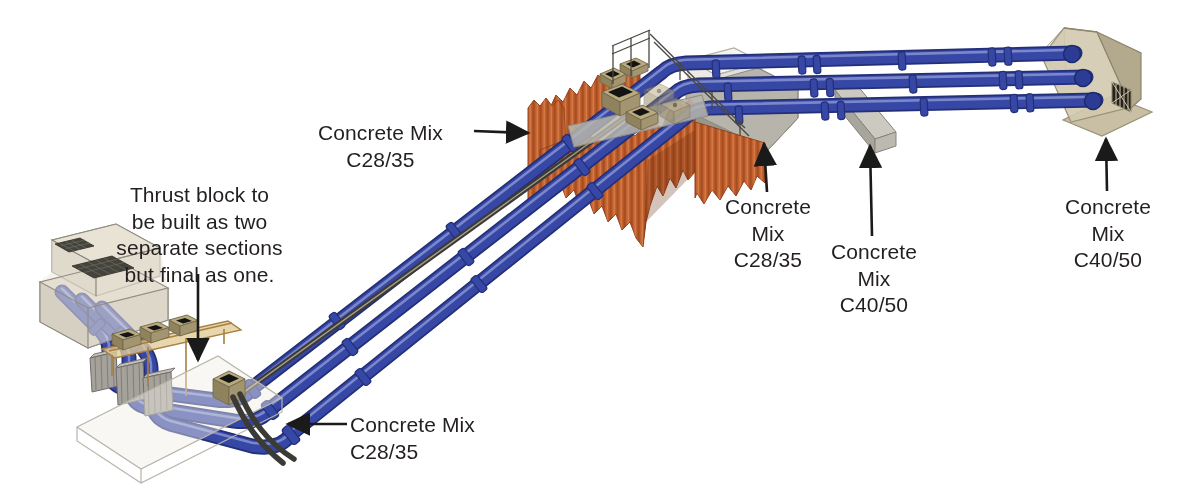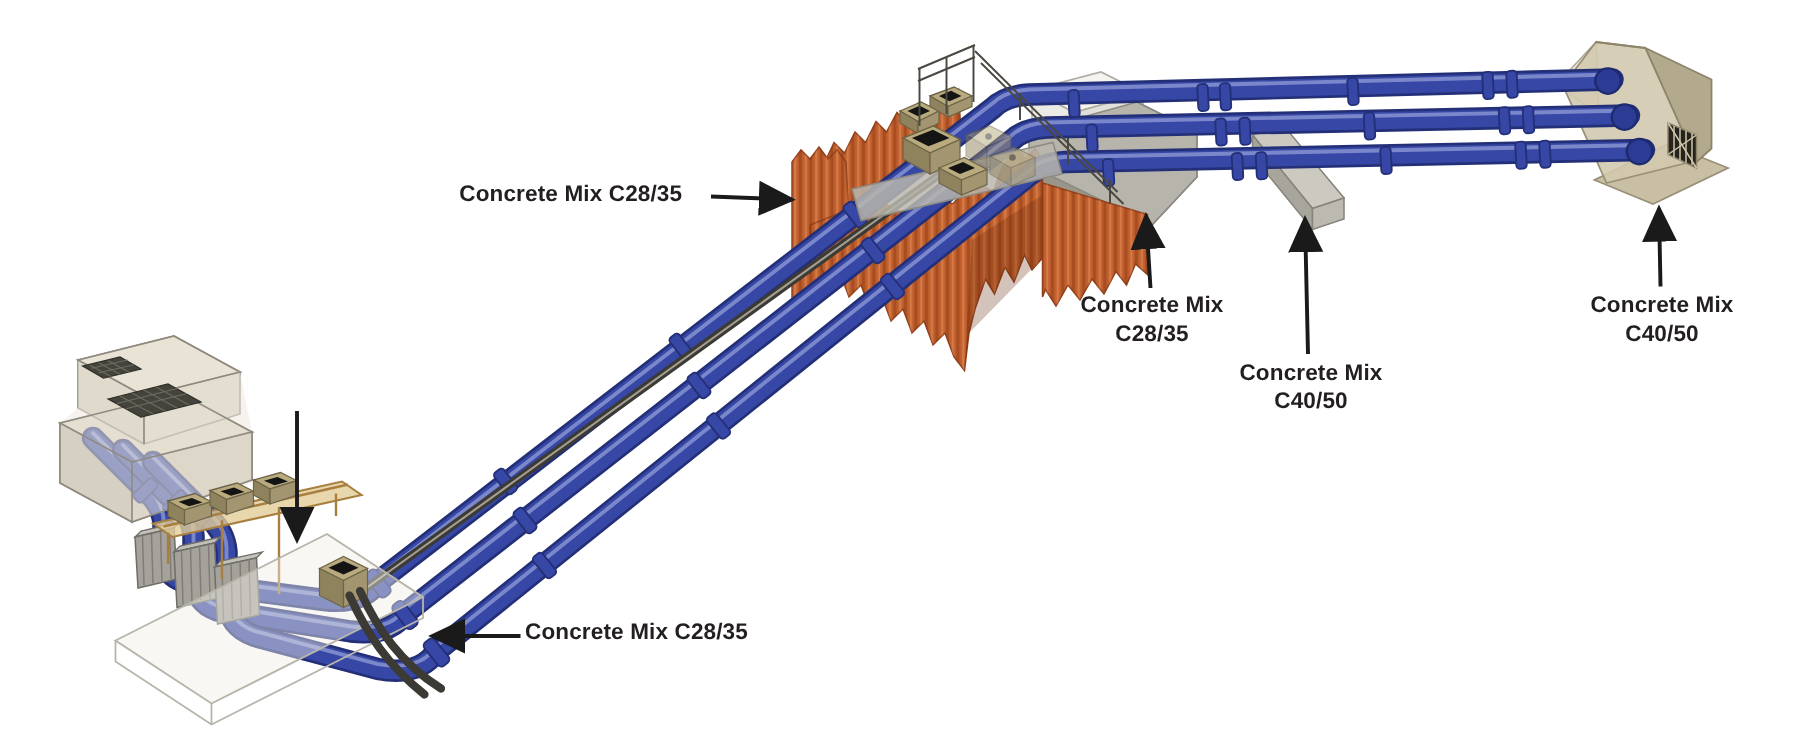--- a/index.html
+++ b/index.html
@@ -1,20 +1,20 @@
 <!DOCTYPE html>
 <html style="--background: #ffffff; --pipe-blue: #3647a5; --pipe-blue-dark: #232f77; --pipe-highlight: #8793d1; --sheet-pile-orange: #c2602e; --sheet-pile-dark: #93421d; --concrete-gray: #b6b3aa; --concrete-tan: #d6cdb2; --ghost-box: #efede6; --wood-tan: #d8c290; --annotation-text: #231f20; --arrow-black: #1a1a1a;"><head>
 <meta charset="utf-8">
 <style>
   html,body{margin:0;padding:0;background:#fff;}
   .stage{position:relative;width:1200px;height:491px;background:var(--background,#fff);overflow:hidden;
          font-family:"Liberation Sans",sans-serif;}
   .stage svg{position:absolute;left:0;top:0;}
-  .ann{position:absolute;color:var(--annotation-text,#231f20);font-size:15px;line-height:1.27;
-       text-align:center;white-space:pre-line;letter-spacing:.1px;font-weight:bold;}
+  .ann{position:absolute;color:var(--annotation-text,#231f20);font-size:21px;line-height:1.27;
+       text-align:center;white-space:pre-line;letter-spacing:.1px;}
   
   .pipe-under{fill:none;stroke:var(--pipe-blue-dark,#232f77);stroke-width:15;stroke-linejoin:round;stroke-linecap:round;}
   .pipe-main{fill:none;stroke:var(--pipe-blue,#3647a5);stroke-width:11.5;stroke-linejoin:round;stroke-linecap:round;}
   .pipe-hi{fill:none;stroke:var(--pipe-highlight,#8793d1);stroke-width:2.6;stroke-linejoin:round;stroke-linecap:round;opacity:.85;}
   .collar{fill:var(--pipe-blue,#3647a5);stroke:var(--pipe-blue-dark,#232f77);stroke-width:1.2;}
   .wall{fill:var(--sheet-pile-orange,#c2602e);stroke:var(--sheet-pile-dark,#93421d);stroke-width:1;}
   .rail{fill:none;stroke:#3b3a35;stroke-width:5.5;stroke-linecap:round;}
   .rail-inner{fill:none;stroke:#a49e92;stroke-width:1.4;stroke-linecap:round;}
   .ghost{fill:rgba(240,238,230,0.45);stroke:#b8b5aa;stroke-width:1.3;}
   .ghost-line{fill:none;stroke:#b8b5aa;stroke-width:1.2;}
@@ -363,20 +363,24 @@
   <g>
     <line class="arrow" x1="198" y1="274" x2="198" y2="360" marker-end="url(#ah)"></line>
     <line class="arrow" x1="474" y1="131" x2="528" y2="133" marker-end="url(#ah)"></line>
     <line class="arrow" x1="347" y1="424" x2="288" y2="424" marker-end="url(#ah)"></line>
     <line class="arrow" x1="767" y1="192" x2="764" y2="144" marker-end="url(#ah)"></line>
     <line class="arrow" x1="872" y1="236" x2="870" y2="146" marker-end="url(#ah)"></line>
     <line class="arrow" x1="1107" y1="191" x2="1106" y2="139" marker-end="url(#ah)"></line>
   </g>
 </svg>
 
+<div class="ann" style="left:112px;top:182px;width:175px;">Thrust block to
+be built as two
+separate sections
+but final as one.</div>
 
 <div class="ann" style="left:288px;top:120px;width:185px;">Concrete Mix C28/35</div>
 
 <div class="ann" style="left:350px;top:412px;width:185px;text-align:left;">Concrete Mix C28/35</div>
 
 <div class="ann" style="left:707px;top:194px;width:122px;">Concrete Mix
 C28/35</div>
 
 <div class="ann" style="left:813px;top:239px;width:122px;">Concrete Mix
 C40/50</div>

